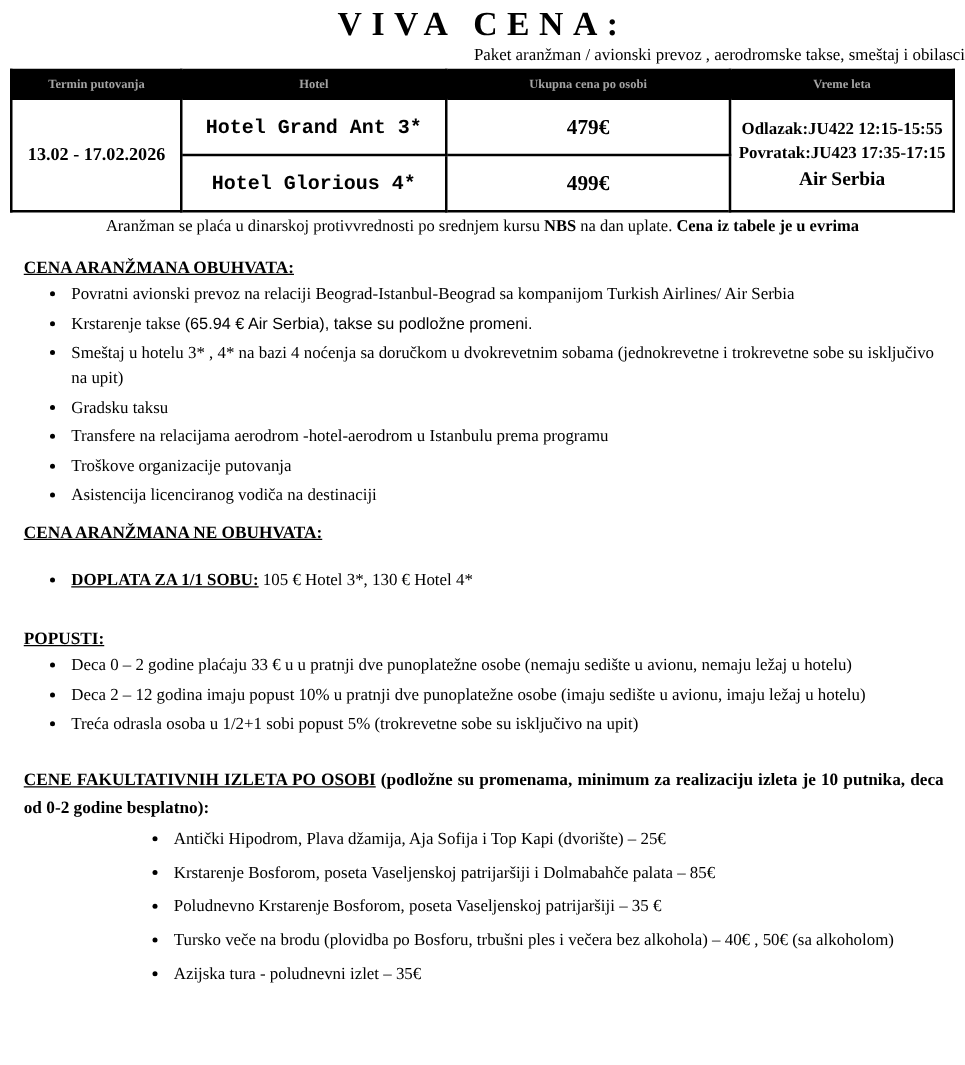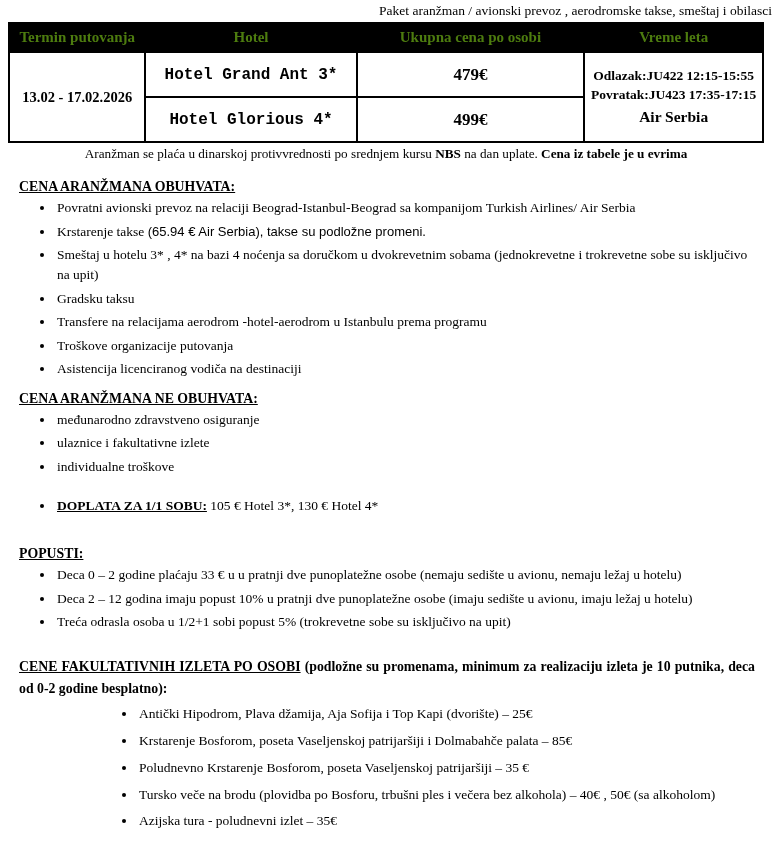--- a/index.html
+++ b/index.html
@@ -35,23 +35,23 @@
     table-layout: fixed;
   }
   .price-table th, .price-table td {
     border: 2px solid #000000;
     text-align: center;
     vertical-align: middle;
     padding: 2px;
   }
   .price-table thead th {
     background: #000000;
-    color: #4d7c0f;
+    color: #a3a3a3;
     font-weight: bold;
-    font-size: 15px;
+    font-size: 10px;
     padding: 5px 2px;
   }
   .col-term   { width: 18.1%; }
   .col-hotel  { width: 28.0%; }
   .col-price  { width: 30.2%; }
   .col-flight { width: 23.7%; }
 
   .term-cell  { font-weight: bold; font-size: 14.5px; }
   .hotel-cell { font-weight: bold; font-size: 16px; height: 45px; font-family: Liberation Mono, monospace; }
   .price-cell { font-weight: bold; font-size: 17px; }
@@ -102,20 +102,21 @@
     font-size: 13.8px;
     text-align: justify;
     line-height: 1.6;
   }
 </style>
 </head>
 <body>
 
 <div class="page">
 
+  <h1 class="title">VIVA CENA:</h1>
   <p class="subtitle">Paket aranžman  / avionski prevoz , aerodromske takse, smeštaj i obilasci</p>
 
   <table class="price-table">
     <thead>
       <tr>
         <th class="col-term">Termin putovanja</th>
         <th class="col-hotel">Hotel</th>
         <th class="col-price">Ukupna cena po osobi</th>
         <th class="col-flight">Vreme leta</th>
       </tr>
@@ -150,25 +151,20 @@
         <li>Smeštaj u hotelu 3* , 4*  na bazi 4 noćenja sa doručkom u dvokrevetnim sobama (jednokrevetne i trokrevetne sobe su isključivo na upit)</li>
         <li>Gradsku taksu</li>
         <li>Transfere na relacijama aerodrom -hotel-aerodrom u Istanbulu prema programu</li>
         <li>Troškove organizacije putovanja</li>
         <li>Asistencija licenciranog vodiča na destinaciji</li>
       </ul>
     </div>
 
     <div>
       <h2 class="sec-heading mt-excludes">CENA ARANŽMANA NE OBUHVATA:</h2>
-      <ul class="bullets">
-        <li>međunarodno zdravstveno osiguranje</li>
-        <li>ulaznice i fakultativne izlete</li>
-        <li>individualne troškove</li>
-      </ul>
       <ul class="bullets doplata">
         <li><span class="label-underline">DOPLATA ZA 1/1 SOBU:</span><span> 105 € Hotel 3*, 130 € Hotel 4*</span></li>
       </ul>
     </div>
 
     <div>
       <h2 class="sec-heading mt-popusti">POPUSTI:</h2>
       <ul class="bullets">
         <li>Deca 0 – 2 godine plaćaju 33 € u u pratnji dve punoplatežne osobe (nemaju sedište u avionu, nemaju ležaj u hotelu)</li>
         <li>Deca 2 – 12 godina imaju popust 10% u pratnji dve punoplatežne osobe (imaju sedište u avionu, imaju ležaj u hotelu)</li>

